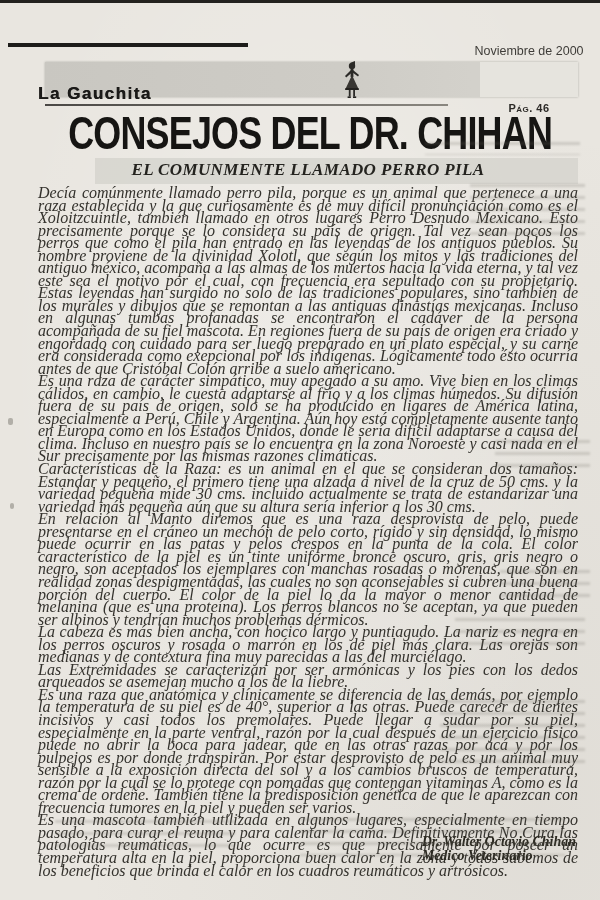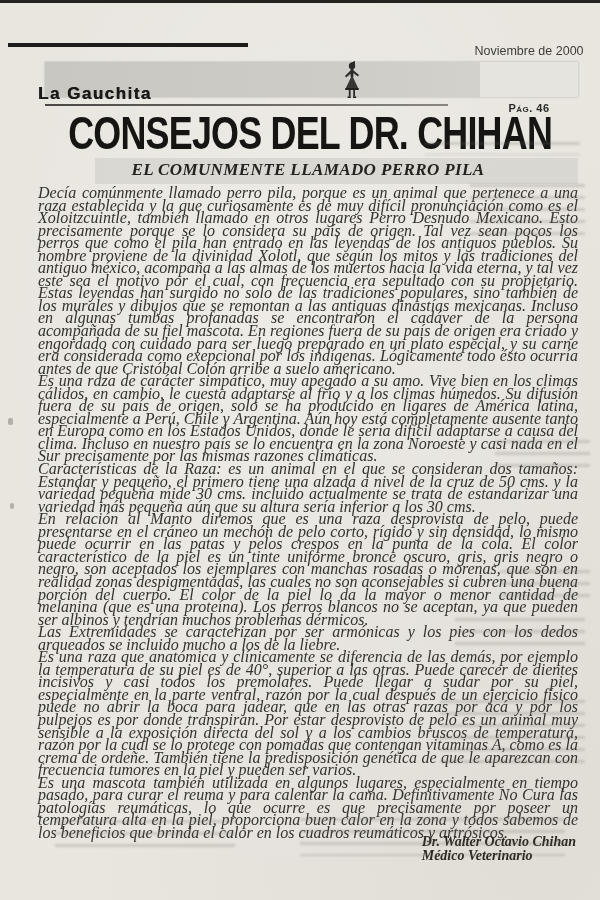--- a/index.html
+++ b/index.html
@@ -134,21 +134,22 @@
   </div>
 
   <div class="subtitle-band"></div>
   <div class="article-subtitle">EL COMUNMENTE LLAMADO PERRO PILA</div>
 
   <div class="article-body">
     <p>Decía comúnmente llamado perro pila, porque es un animal que pertenece a una raza establecida y la que curiosamente es de muy difícil pronunciación como es el Xoloitzcuintle, también llamado en otros lugares Perro Desnudo Mexicano. Esto precisamente porque se lo considera su país de origen. Tal vez sean pocos los perros que como el pila han entrado en las leyendas de los antiguos pueblos. Su nombre proviene de la divinidad Xolotl, que según los mitos y las tradiciones del antiguo méxico, acompaña a las almas de los muertos hacia la vida eterna, y tal vez este sea el motivo por el cual, con frecuencia era sepultado con su propietario. Estas leyendas han surgido no solo de las tradiciones populares, sino también de los murales y dibujos que se remontan a las antiguas dinastías mexicanas. Incluso en algunas tumbas profanadas se encontraron el cadáver de la persona acompañada de su fiel mascota. En regiones fuera de su país de origen era criado y engordado con cuidado para ser luego preparado en un plato especial, y su carne era considerada como exepcional por los indígenas. Lógicamente todo ésto ocurría antes de que Cristóbal Colón arribe a suelo americano.</p>
     <p>Es una raza de carácter simpático, muy apegado a su amo. Vive bien en los climas cálidos, en cambio, le cuesta adaptarse al frío y a los climas húmedos. Su difusión fuera de su país de origen, solo se ha producido en ligares de América latina, especialmente a Perú, Chile y Argentina. Aún hoy está completamente ausente tanto en Europa como en los Estados Unidos, donde le sería difícil adaptarse a causa del clima. Incluso en nuestro país se lo encuentra en la zona Noroeste y casi nada en el Sur precisamente por las mismas razones climáticas.</p>
     <p>Características de la Raza: es un animal en el que se consideran dos tamaños: Estandar y pequeño, el primero tiene una alzada a nivel de la cruz de 50 cms. y la variedad pequeña mide 30 cms. incluido actualmente se trata de estandarizar una variedad más pequeña aún que su altura sería inferior a los 30 cms.</p>
     <p>En relación al Manto diremos que es una raza desprovista de pelo, puede presentarse en el cráneo un mechón de pelo corto, rígido y sin densidad, lo mismo puede ocurrir en las patas y pelos crespos en la punta de la cola. El color característico de la piel es un tinte uniforme bronce oscuro, gris, gris negro o negro, son aceptados los ejemplares con manchas rosadas o morenas, que son en realidad zonas despigmentadas, las cuales no son aconsejables si cubren una buena porción del cuerpo. El color de la piel lo da la mayor o menor cantidad de melanina (que es una proteína). Los perros blancos no se aceptan, ya que pueden ser albinos y tendrían muchos problemas dérmicos.</p>
-    <p>Las Extremidades se caracterizan por ser armónicas y los pies con los dedos arqueados se incluido mucho a  los de la liebre.</p>
+    <p>La cabeza es más bien ancha, con hocico largo y puntiagudo. La nariz es negra en los perros oscuros y rosada o marrón en los de piel más clara. Las orejas son medianas y de contextura fina muy parecidas a las del murciélago.</p>
+    <p>Las Extremidades se caracterizan por ser armónicas y los pies con los dedos arqueados se asemejan mucho a  los de la liebre.</p>
     <p>Es una raza que anatómica y clínicamente se diferencia de las demás, por ejemplo la temperatura de su piel es de 40°, superior a las otras. Puede carecer de dientes incisivos y casi todos los premolares. Puede llegar a sudar por su piel, especialmente en la parte ventral, razón por la cual después de un ejercicio físico puede no abrir la boca para jadear, que en las otras razas por acá y por los pulpejos es por donde transpiran. Por estar desprovisto de pelo es un animal muy sensible a la exposición directa del sol y a los cambios bruscos de temperatura, razón por la cual se lo protege con pomadas que contengan vitaminas A, como es la crema de ordeñe. También tiene la predisposición genética de que le aparezcan con frecuencia tumores en la piel y pueden ser varios.</p>
     <p>Es una mascota también utilizada en algunos lugares, especialmente en tiempo pasado, para curar el reuma y para calentar la cama. Definitivamente No Cura las patologías reumáticas, lo que ocurre es que precisamente por poseer un temperatura alta en la piel, proporciona buen calor en la zona y todos sabemos de los beneficios que brinda el calor en los cuadros reumáticos y artrósicos.</p>
   </div>
 
   <div class="signature">
     <div>Dr. Walter Octavio Chihan</div>
     <div>Médico Veterinario</div>
   </div>
 
   <div class="bleed" style="left:425px;top:142px;width:155px;height:13px;"></div>

